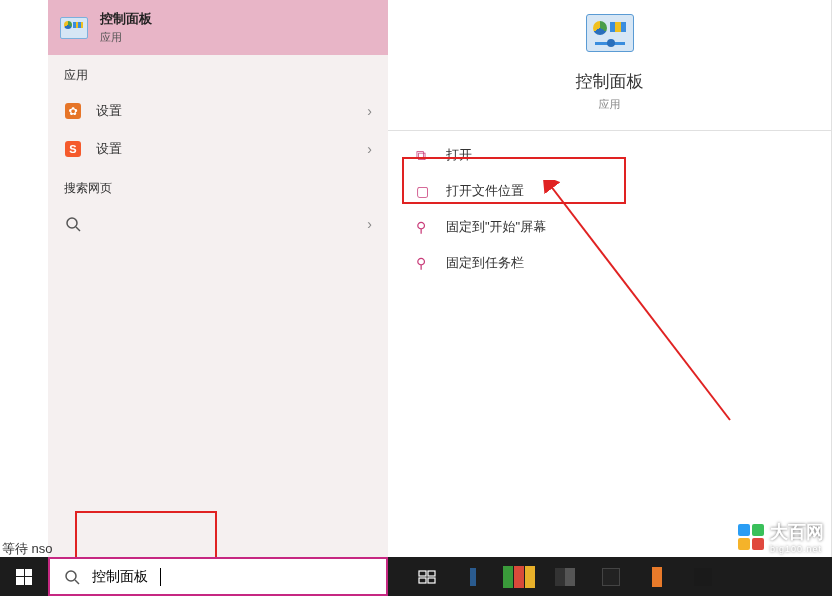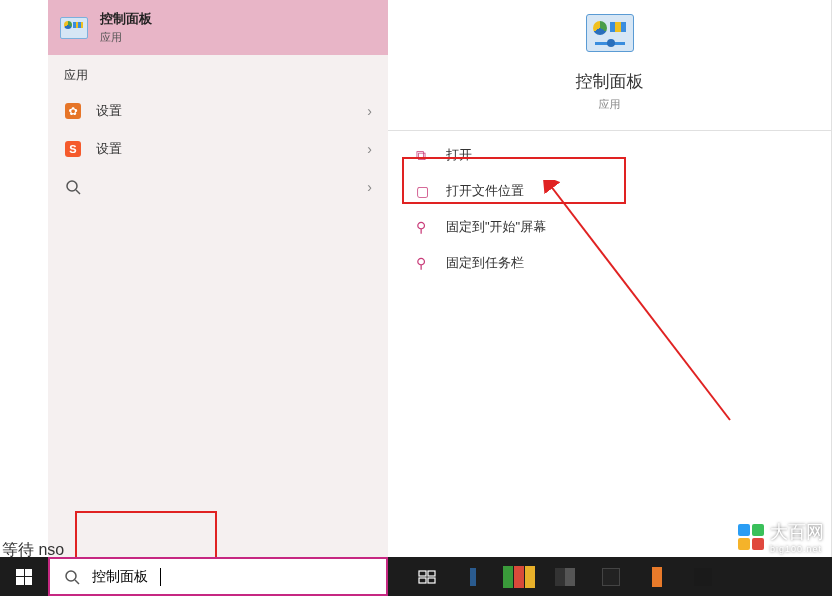--- a/index.html
+++ b/index.html
@@ -221,21 +221,21 @@
     .red-arrow {
       position: absolute;
       left: 540px;
       top: 180px;
       pointer-events: none;
     }
     .status-text {
       position: absolute;
       left: 2px;
       top: 540px;
-      font-size: 16px;
+      font-size: 13px;
       color: #333;
     }
     .taskbar {
       position: absolute;
       left: 0;
       bottom: 0;
       width: 832px;
       height: 39px;
       background: #1c1c1c;
       display: flex;
@@ -313,21 +313,21 @@
       width: 26px; height: 26px;
       display: grid;
       grid-template-columns: 1fr 1fr;
       grid-template-rows: 1fr 1fr;
       gap: 2px;
     }
     .wm-logo div:nth-child(1){background:#2a9df4;border-radius:2px;}
     .wm-logo div:nth-child(2){background:#3ac05a;border-radius:2px;}
     .wm-logo div:nth-child(3){background:#f5b32a;border-radius:2px;}
     .wm-logo div:nth-child(4){background:#e0483e;border-radius:2px;}
-    .wm-text .big { font-size: 18px; font-weight: 400; }
+    .wm-text .big { font-size: 18px; font-weight: 700; }
     .wm-text .small { font-size: 9px; letter-spacing: 1px; }
     .colored-blocks {
       display: flex;
       gap: 1px;
     }
     .cb { width: 10px; height: 22px; }
   </style>
 </head>
 <body>
 
@@ -352,20 +352,21 @@
     </div>
 
     <div class="list-item">
       <div class="list-icon">
           <div class="sogou-icon">S</div>
         </div>
       <span class="list-label">设置</span>
       <span class="chevron">›</span>
     </div>
 
+    <div class="section-header">搜索网页</div>
 
     <div class="list-item">
       <div class="list-icon">
         <svg class="search-glyph" viewBox="0 0 16 16" fill="none" stroke="currentColor" stroke-width="1.5">
           <circle cx="7" cy="7" r="5"></circle>
             <line x1="11" y1="11" x2="15" y2="15"></line>
         </svg>
       </div>
       <span class="chevron">›</span>
     </div>

